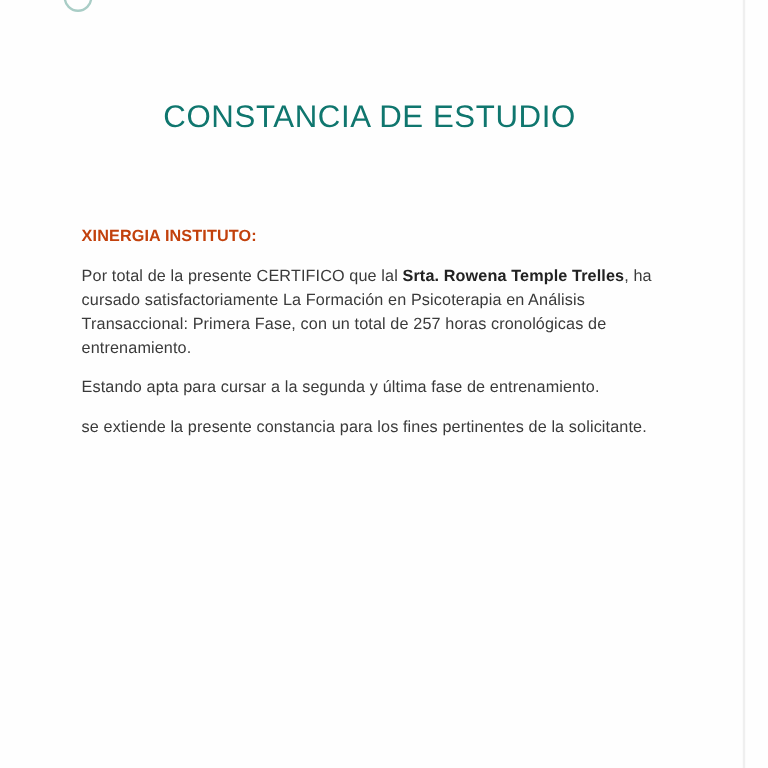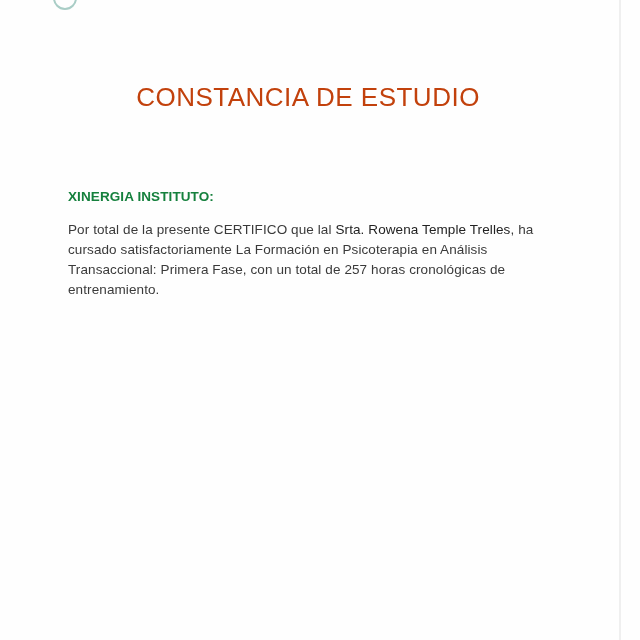--- a/index.html
+++ b/index.html
@@ -17,46 +17,48 @@
   
   .corner-mark{
     position:absolute;top:-14px;left:53px;width:24px;height:24px;
     border:2px solid #a9cdc6;border-radius:50%;
     box-sizing:border-box;
   }
   .doc-title{
     position:absolute;top:82px;left:0;width:616px;
     text-align:center;
     font-size:26px;letter-spacing:0.5px;
-    color:#c2410c;font-weight:400;margin:0;
+    color:#0f766e;font-weight:400;margin:0;
   }
   .body-text{
     position:absolute;left:68px;top:187px;width:494px;
     font-size:13.5px;line-height:20px;color:#3a3a3a;
     letter-spacing:0.1px;
   }
   .body-text p{margin:0 0 13px 0;}
-  .addressee{font-weight:bold;color:#15803d;}
-  .bold-name{font-weight:normal;color:#222;}
+  .addressee{font-weight:bold;color:#c2410c;}
+  .bold-name{font-weight:bold;color:#222;}
   .sig-area{position:absolute;left:0;top:430px;width:640px;height:210px;}
 </style>
 </head>
 <body>
 
 <div class="page">
 
   <div class="scan-line"></div>
 
   <div class="corner-mark"></div>
 
   <h1 class="doc-title">CONSTANCIA DE ESTUDIO</h1>
 
   <div class="body-text">
     <p class="addressee">XINERGIA INSTITUTO:</p>
     <p><span>Por total de la presente CERTIFICO que lal </span><span class="bold-name">Srta. Rowena Temple Trelles</span><span>,  ha cursado  satisfactoriamente La Formación en Psicoterapia en Análisis Transaccional: Primera Fase, con un total de 257 horas cronológicas de entrenamiento.</span></p>
+    <p>Estando apta para cursar a la segunda y última fase de entrenamiento.</p>
+    <p>se extiende la presente constancia para los fines pertinentes de la solicitante.</p>
   </div>
 
   <div class="sig-area">
 
     
     
 
     
     
 

